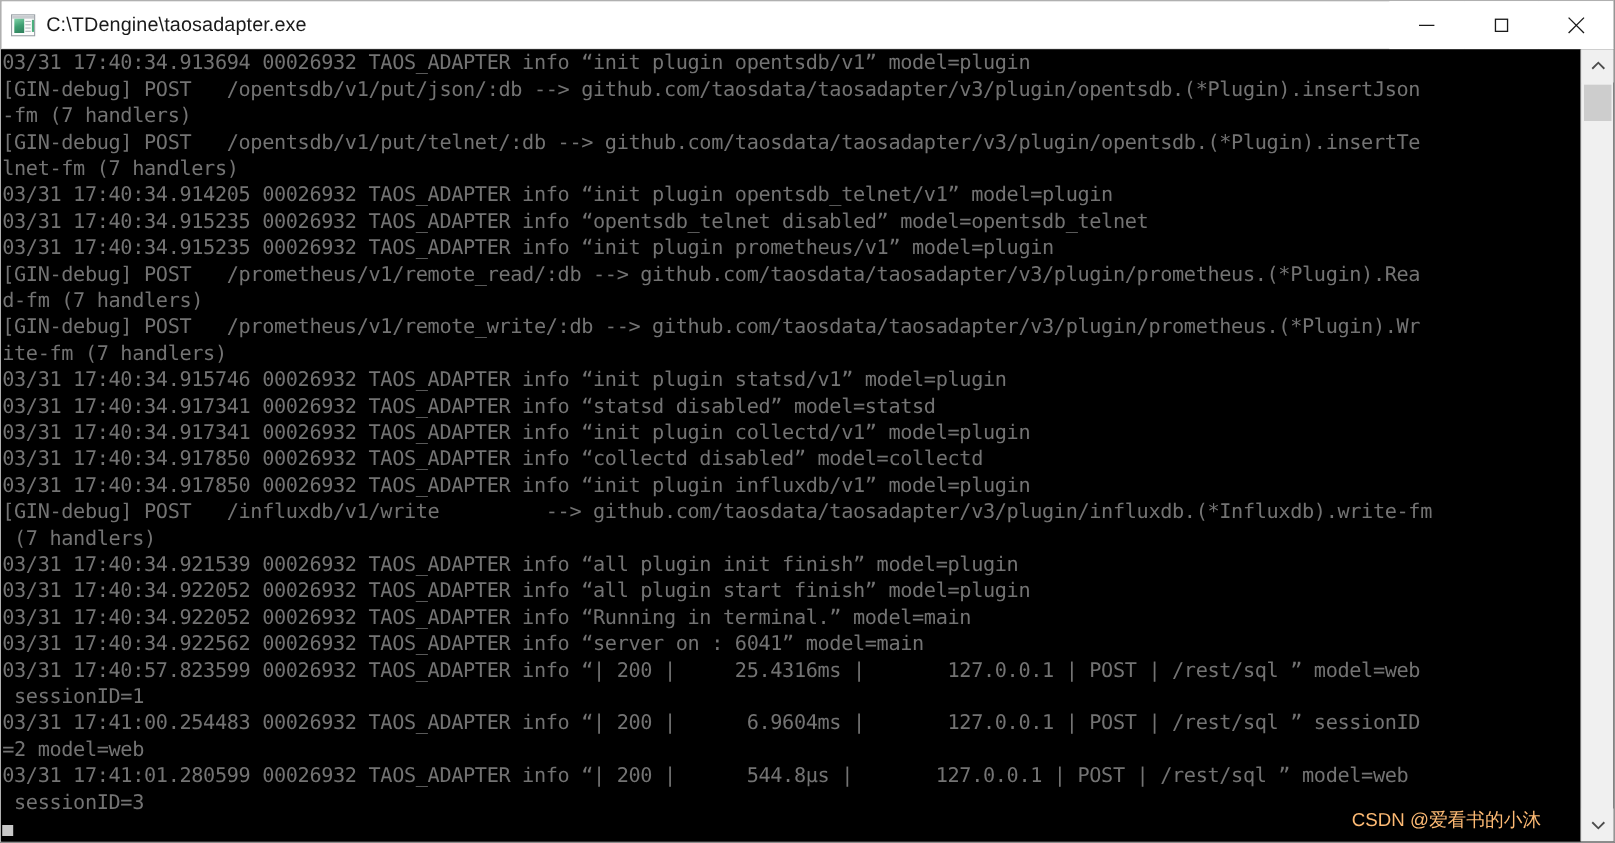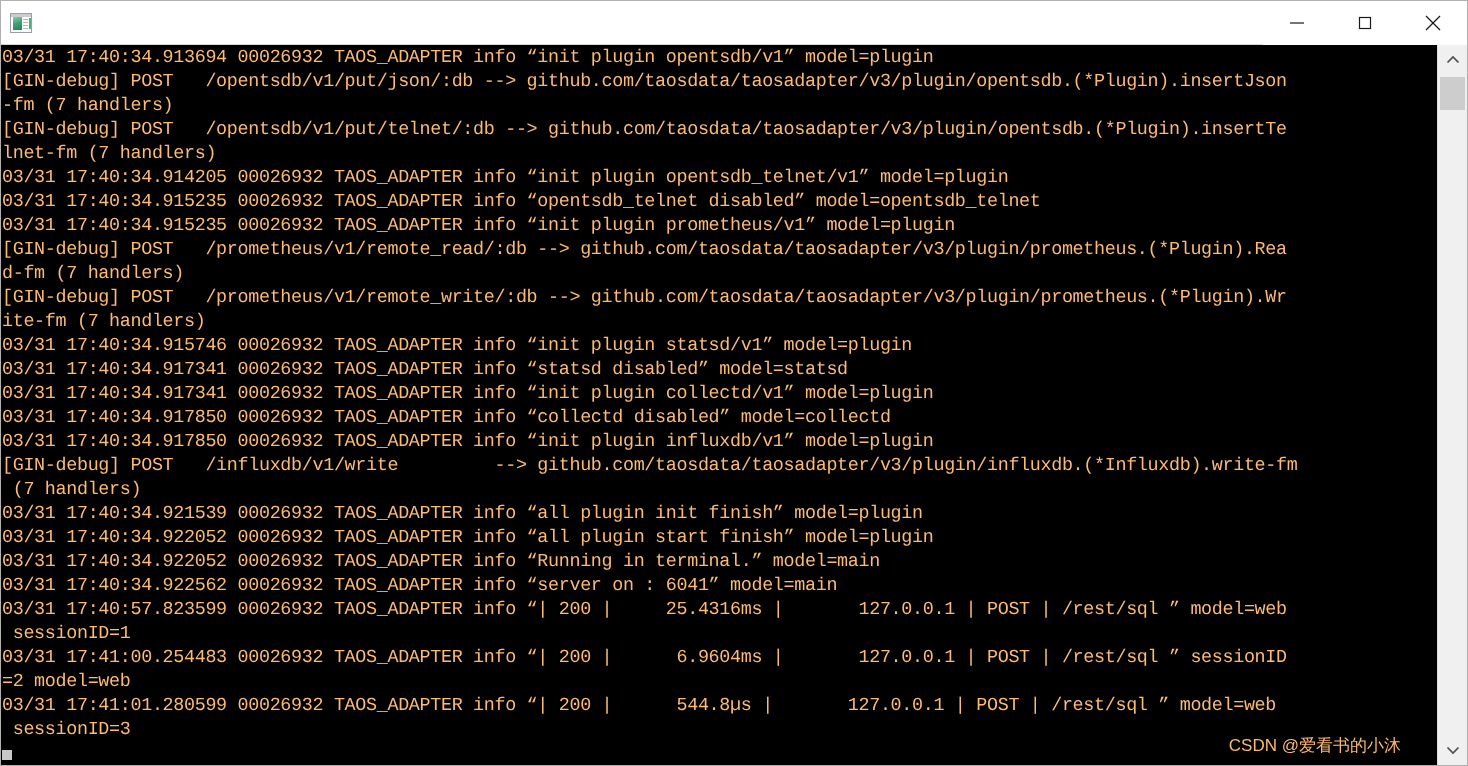--- a/index.html
+++ b/index.html
@@ -193,20 +193,21 @@
     <div class="title-left">
       <div class="app-icon">
         <div class="ic-top"></div>
         <div class="ic-panel"></div>
         <div class="ic-line l1"></div>
         <div class="ic-line l2"></div>
         <div class="ic-line l3"></div>
         <div class="ic-line l4"></div>
         <div class="ic-green"></div>
       </div>
+      <span class="title-text" style="color: rgb(26, 26, 26);">C:\TDengine\taosadapter.exe</span>
     </div>
 
     <div class="title-buttons">
       <div class="title-btn" style="background-color: rgb(255, 255, 255);">
         <svg width="22" height="22" viewBox="0 0 22 22">
           <line x1="4" y1="11" x2="18" y2="11" stroke="#1a1a1a" stroke-width="1.2"></line>
         </svg>
       </div>
       <div class="title-btn" style="background-color: rgb(255, 255, 255);">
         <svg width="22" height="22" viewBox="0 0 22 22">
@@ -218,21 +219,21 @@
           <line x1="5" y1="5" x2="19" y2="19" stroke="#1a1a1a" stroke-width="1.2"></line>
           <line x1="19" y1="5" x2="5" y2="19" stroke="#1a1a1a" stroke-width="1.2"></line>
         </svg>
       </div>
     </div>
   </div>
 
   <div class="console-area" style="background-color: rgb(0, 0, 0);">
 
     <div class="console" style="background-color: rgb(0, 0, 0);">
-      <pre class="console-text" style="color: #fdba74; font-family: Liberation Mono, monospace;">03/31 17:40:34.913694 00026932 TAOS_ADAPTER info “init plugin opentsdb/v1” model=plugin
+      <pre class="console-text" style="color: #737373;">03/31 17:40:34.913694 00026932 TAOS_ADAPTER info “init plugin opentsdb/v1” model=plugin
 [GIN-debug] POST   /opentsdb/v1/put/json/:db --&gt; github.com/taosdata/taosadapter/v3/plugin/opentsdb.(*Plugin).insertJson
 -fm (7 handlers)
 [GIN-debug] POST   /opentsdb/v1/put/telnet/:db --&gt; github.com/taosdata/taosadapter/v3/plugin/opentsdb.(*Plugin).insertTe
 lnet-fm (7 handlers)
 03/31 17:40:34.914205 00026932 TAOS_ADAPTER info “init plugin opentsdb_telnet/v1” model=plugin
 03/31 17:40:34.915235 00026932 TAOS_ADAPTER info “opentsdb_telnet disabled” model=opentsdb_telnet
 03/31 17:40:34.915235 00026932 TAOS_ADAPTER info “init plugin prometheus/v1” model=plugin
 [GIN-debug] POST   /prometheus/v1/remote_read/:db --&gt; github.com/taosdata/taosadapter/v3/plugin/prometheus.(*Plugin).Rea
 d-fm (7 handlers)
 [GIN-debug] POST   /prometheus/v1/remote_write/:db --&gt; github.com/taosdata/taosadapter/v3/plugin/prometheus.(*Plugin).Wr

